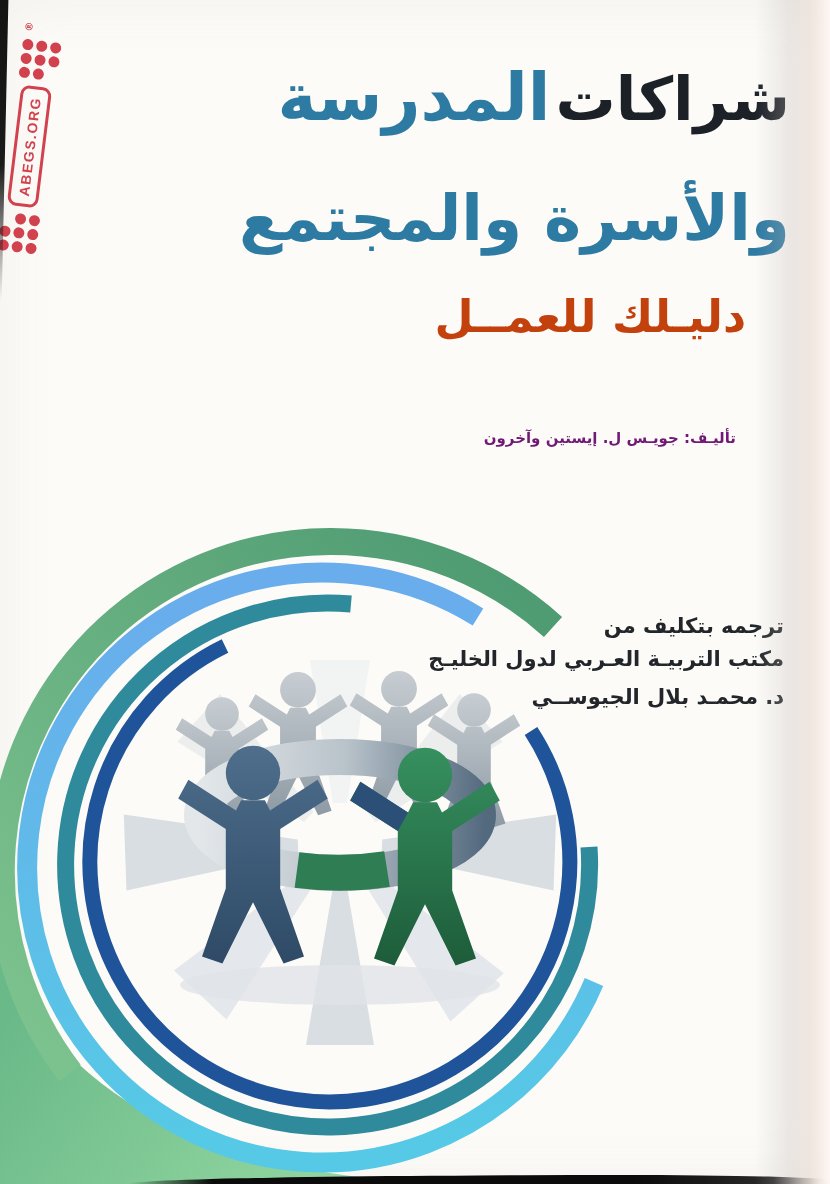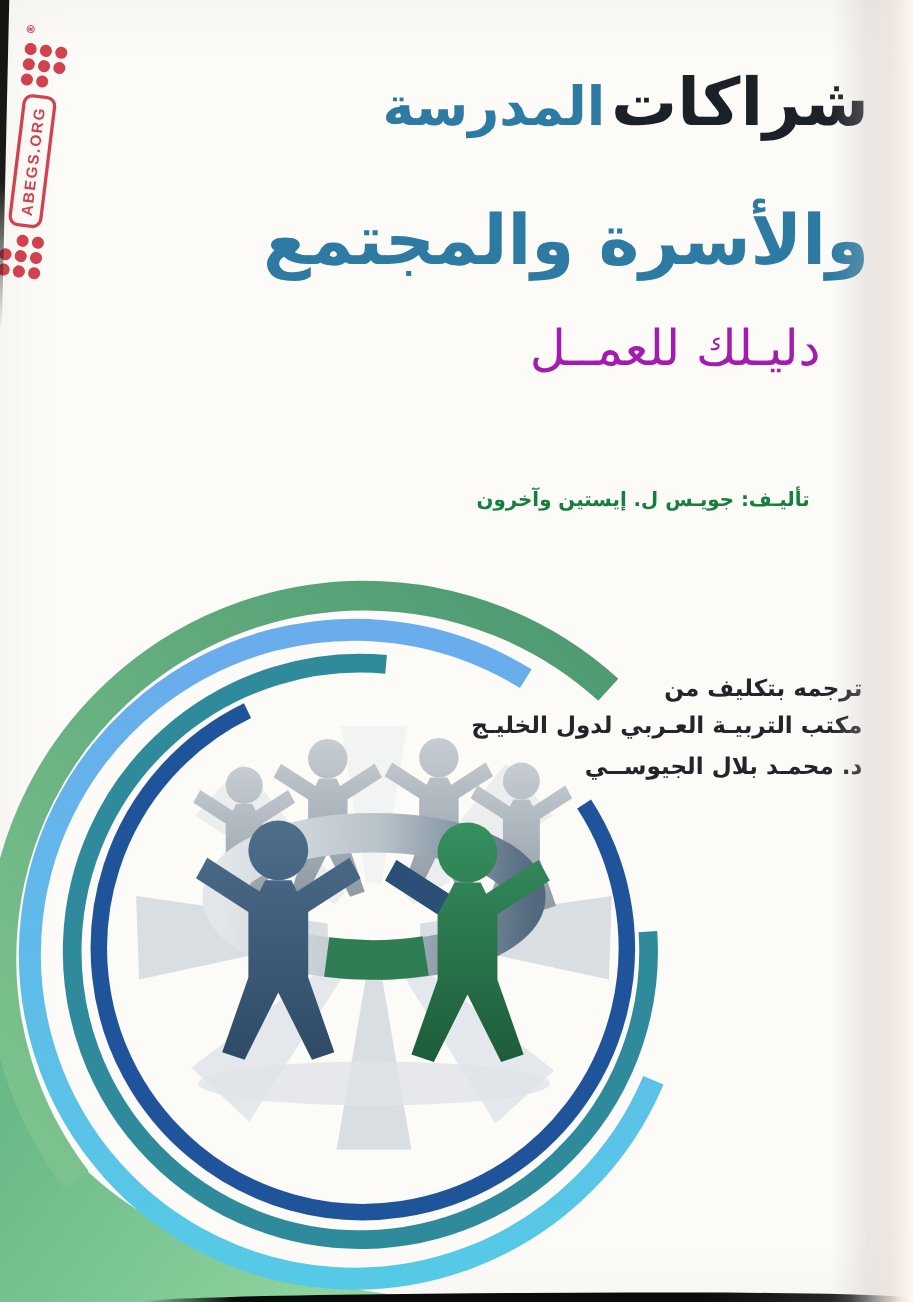--- a/index.html
+++ b/index.html
@@ -25,24 +25,24 @@
     border:3px solid #ce3340;border-radius:9px;
     padding:5px 8px 4px 8px;
     font-family:"Liberation Sans","DejaVu Sans",sans-serif;
     font-size:14px;font-weight:bold;letter-spacing:1.6px;white-space:nowrap;
   }
   .reg{font-size:10px;font-weight:bold;align-self:flex-start;margin-top:2px;}
   
   .rtl{direction:rtl;text-align:right;}
   .title{position:absolute;top:64px;right:40px;line-height:1.02;}
   .title .w1{font-size:60px;font-weight:700;color:#1c2128;}
-  .title .w2{font-size:49px;font-weight:700;color:#2d7aa3;}
+  .title .w2{font-size:66px;font-weight:700;color:#2d7aa3;}
   .title-l2{position:absolute;top:178px;right:40px;font-size:63px;font-weight:700;color:#2d7aa3;line-height:1.3;}
-  .subtitle{position:absolute;top:290px;right:84px;font-size:45px;font-weight:400;color:#a21caf;}
-  .author{position:absolute;top:444px;right:94px;font-size:18px;font-weight:700;color:#15803d;}
+  .subtitle{position:absolute;top:290px;right:84px;font-size:45px;font-weight:700;color:#c2410c;}
+  .author{position:absolute;top:429px;right:94px;font-size:15px;font-weight:700;color:#701a75;}
   .credits{position:absolute;top:610px;right:46px;font-size:21px;font-weight:700;color:#22262b;line-height:1.58;}
   .credits .l3{margin-top:5px;margin-left:24px;}
   
   .art{position:absolute;left:0;top:515px;width:830px;height:669px;}
   
   .edge-left{
     position:absolute;left:0;top:0;width:14px;height:300px;
     background:linear-gradient(#141414 0%,#1a1a1a 55%,rgba(20,20,20,0) 100%);
     clip-path:polygon(0 0,60% 0,12% 100%,0 100%);
   }

